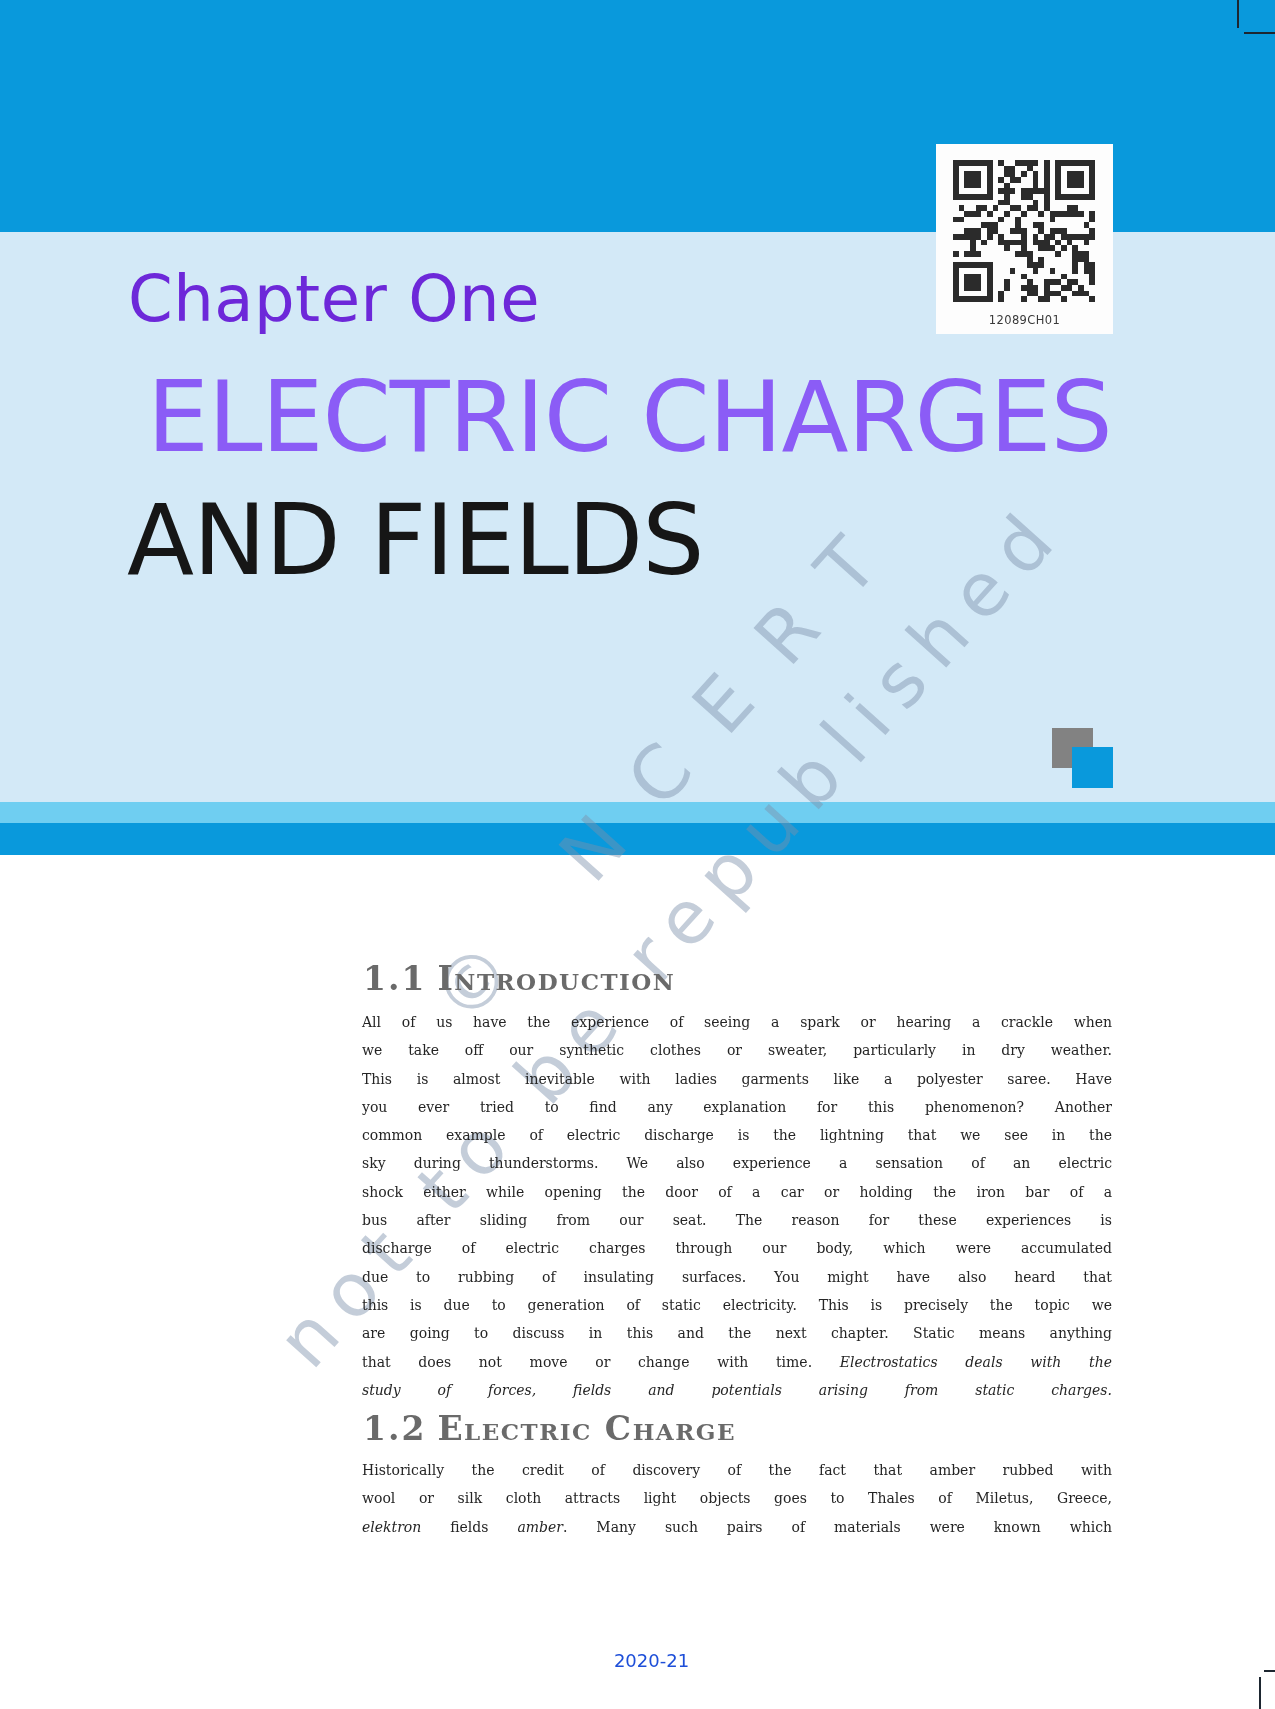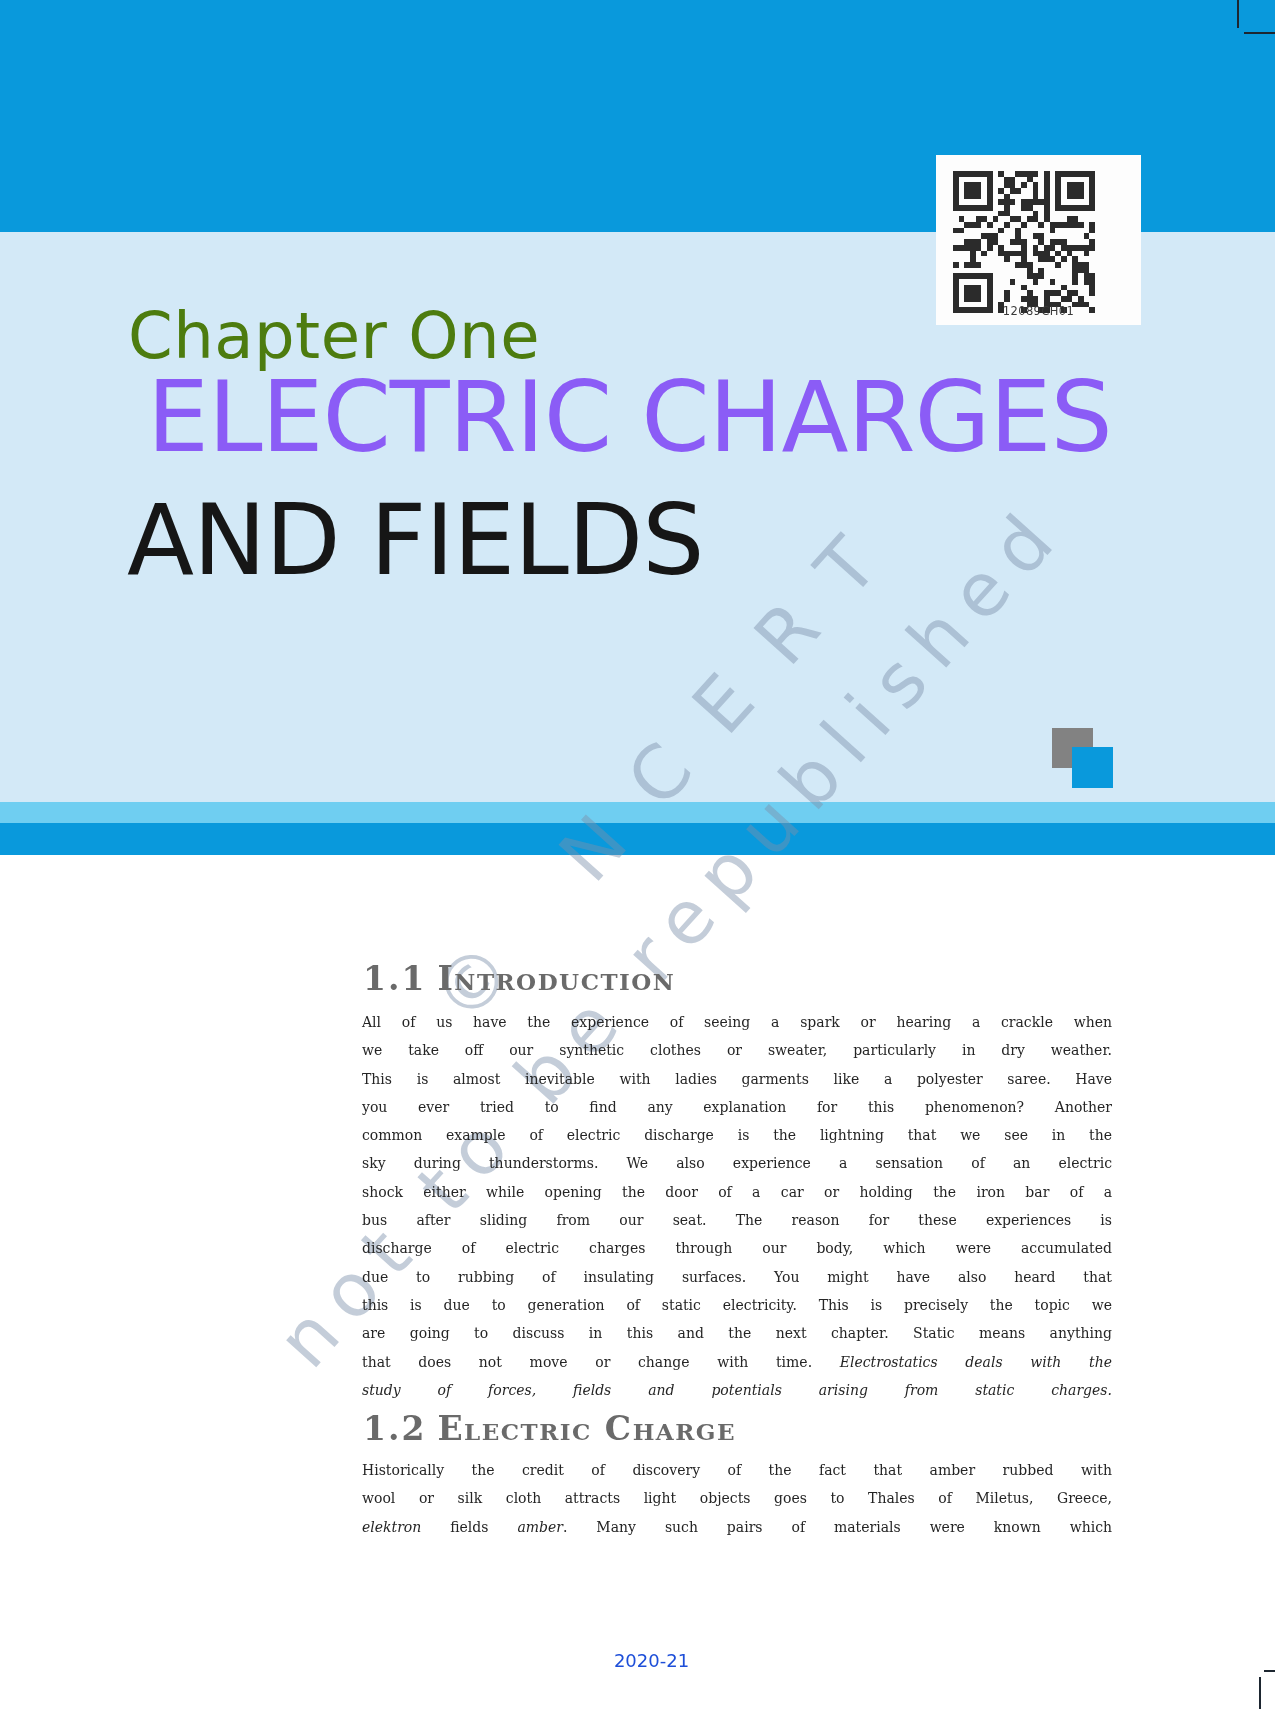--- a/index.html
+++ b/index.html
@@ -11,25 +11,25 @@
   .bg-light{left:0;top:232px;width:1275px;height:570px;background:#D3E9F7;}
   .bg-cyan{left:0;top:802px;width:1275px;height:21px;background:#6FCEF1;}
   .bg-band{left:0;top:823px;width:1275px;height:32px;background:#0999DC;}
   
   .crop{background:#1d2630;}
   .crop-tr-v{left:1237px;top:0;width:2px;height:28px;}
   .crop-tr-h{left:1244px;top:32px;width:31px;height:2px;}
   .crop-br-h{left:1264px;top:1670px;width:11px;height:2px;}
   .crop-br-v{left:1259px;top:1677px;width:2px;height:32px;}
   
-  .chapter-label{left:128px;top:267px;font-size:64px;line-height:1;color:#4d7c0f;letter-spacing:0.5px;margin-top:37px;}
+  .chapter-label{left:128px;top:267px;font-size:64px;line-height:1;color:#6d28d9;letter-spacing:0.5px;}
   .title-line1{left:147px;top:368px;font-size:98px;line-height:1;color:#8b5cf6;letter-spacing:-1px;white-space:nowrap;}
   .title-line2{left:127px;top:491px;font-size:98px;line-height:1;color:#161616;letter-spacing:-1px;white-space:nowrap;}
   
-  .qr-card{left:936px;top:155px;width:177px;height:170px;background:#fdfdfd;padding-left:28px;}
+  .qr-card{left:936px;top:144px;width:177px;height:190px;background:#fdfdfd;}
   .qr-svg{position:absolute;left:17px;top:16px;width:142px;height:142px;}
   .qr-caption{position:absolute;left:0;right:0;bottom:7px;text-align:center;font-size:11.5px;color:#3a3a3a;letter-spacing:0.4px;}
   
   .wm{font-family:"DejaVu Sans",sans-serif;color:rgba(125,145,170,0.45);white-space:nowrap;
       transform-origin:0 0;line-height:1;z-index:1;}
   .wm-1{left:420px;top:985px;font-size:74px;letter-spacing:46px;transform:rotate(-48deg);}
   .wm-2{left:265px;top:1330px;font-size:74px;letter-spacing:16px;transform:rotate(-48deg);}
   
   .sq-gray{left:1052px;top:728px;width:41px;height:40px;background:#828282;}
   .sq-blue{left:1072px;top:747px;width:41px;height:41px;background:#0999DC;}

